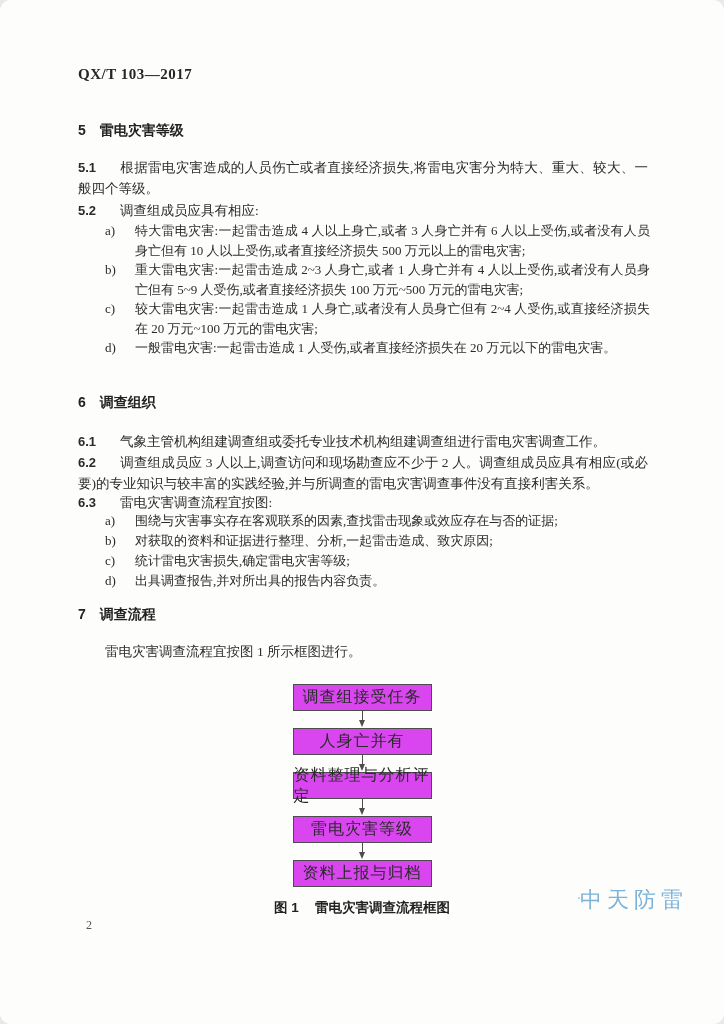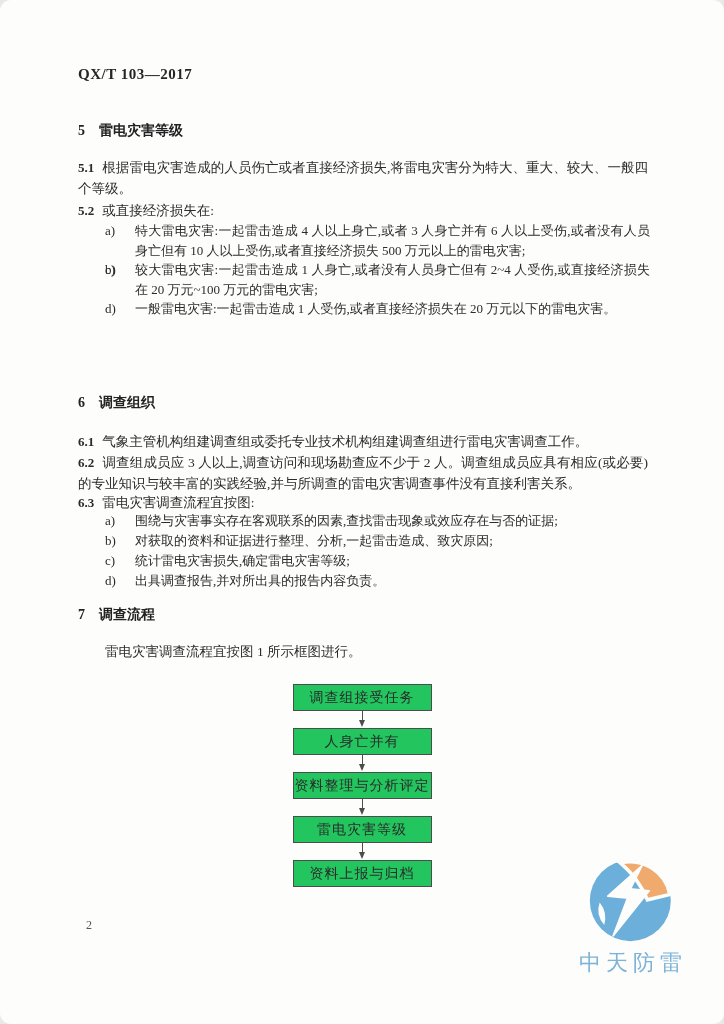--- a/index.html
+++ b/index.html
@@ -11,36 +11,36 @@
   }
   
   .doc-header{
     position:absolute;left:78px;top:66px;
     font-family:"Liberation Serif","DejaVu Serif",serif;
     font-weight:700;font-size:15px;letter-spacing:.5px;color:#262626;
   }
   
   .sec-heading{
     position:absolute;left:78px;
-    font-family:Liberation Serif, serif;
+    font-family:Liberation Sans, sans-serif;
     font-weight:700;font-size:14px;color:#222;
   }
   .sec-heading .sec-num{margin-right:14px;}
   #h-sec5{top:122px;}
   #h-sec6{top:394px;}
   #h-sec7{top:606px;}
   
   .para{
     position:absolute;left:78px;width:570px;
     font-size:13.5px;line-height:21px;color:#2b2b2b;
     text-align:justify;
   }
   .clause-num{
-    font-family:Liberation Serif, serif;
-    font-weight:700;font-size:13px;margin-right:8px;
+    font-family:Liberation Sans, sans-serif;
+    font-weight:700;font-size:13px;margin-right:24px;
   }
   #p-51{top:157px;}
   #p-52{top:200px;}
   #p-61{top:431px;}
   #p-62{top:452px;}
   #p-63{top:492px;}
   #p-7intro{top:641px;text-indent:2em;}
   
   .letter-list{position:absolute;left:78px;width:572px;font-size:13px;color:#2b2b2b;}
   #list-5{top:221px;line-height:19.5px;}
@@ -52,23 +52,23 @@
     position:absolute;left:78px;top:357px;width:570px;
     font-size:11.5px;line-height:16px;color:#2b2b2b;
   }
   .note-label{font-weight:700;font-family:"Liberation Sans","DejaVu Sans",sans-serif;}
   
   .flowchart{
     position:absolute;left:0;top:684px;width:724px;
     display:flex;flex-direction:column;align-items:center;
   }
   .fc-box{
-    width:137px;height:25px;border:1px solid #4c4c4c;background:#22c55e;
+    width:137px;height:25px;border:1px solid #4c4c4c;background:#d946ef;
     display:flex;align-items:center;justify-content:center;
-    font-size:14px;color:#2b2b2b;letter-spacing:1px;
+    font-size:16px;color:#2b2b2b;letter-spacing:1px;
   }
   .fc-arrow{position:relative;width:12px;height:17px;}
   .fc-arrow::before{
     content:"";position:absolute;left:50%;top:0;width:1px;height:11px;background:#4c4c4c;
   }
   .fc-arrow::after{
     content:"";position:absolute;top:9px;left:50%;transform:translateX(-50%);
     border:3.5px solid transparent;border-top:7px solid #4c4c4c;border-bottom:none;
   }
   .fig-caption{
@@ -78,21 +78,21 @@
   }
   .fig-caption .cap-label{margin-right:16px;}
   
   .page-number{
     position:absolute;left:86px;top:918px;
     font-size:12px;color:#555;
   }
   
   .watermark{
     position:absolute;left:578px;top:852px;width:110px;
-    display:flex;flex-direction:column;align-items:center;
+    display:flex;flex-direction:row;align-items:center;
     pointer-events:none;
   }
   .wm-logo{width:90px;height:92px;opacity:.92;}
   .wm-text{
     margin-top:4px;
     font-family:"Liberation Sans","DejaVu Sans",sans-serif;
     font-size:22px;letter-spacing:5px;color:#7cb3d8;white-space:nowrap;
   }
 </style>
 </head>
@@ -104,30 +104,31 @@
 
   <div class="sec-heading" id="h-sec5">
     <span class="sec-num">5</span><span>雷电灾害等级</span>
   </div>
 
   <div class="para" id="p-51">
     <span class="clause-num">5.1</span><span>根据雷电灾害造成的人员伤亡或者直接经济损失,将雷电灾害分为特大、重大、较大、一般四个等级。</span>
   </div>
 
   <div class="para" id="p-52">
-    <span class="clause-num">5.2</span><span>或直接经济损失在:</span>
+    <span class="clause-num">5.2</span><span>调查组成员应具有相应:</span>
   </div>
 
   <div class="letter-list" id="list-5">
     <div class="li">
       <span class="li-marker">a)</span>
       <span>特大雷电灾害:一起雷击造成 4 人以上身亡,或者 3 人身亡并有 6 人以上受伤,或者没有人员身亡但有 10 人以上受伤,或者直接经济损失 500 万元以上的雷电灾害;</span>
     </div>
     <div class="li">
       <span class="li-marker">b)</span>
+      <span>重大雷电灾害:一起雷击造成 2~3 人身亡,或者 1 人身亡并有 4 人以上受伤,或者没有人员身亡但有 5~9 人受伤,或者直接经济损失 100 万元~500 万元的雷电灾害;</span>
     </div>
     <div class="li">
       <span class="li-marker">c)</span>
       <span>较大雷电灾害:一起雷击造成 1 人身亡,或者没有人员身亡但有 2~4 人受伤,或直接经济损失在 20 万元~100 万元的雷电灾害;</span>
     </div>
     <div class="li">
       <span class="li-marker">d)</span>
       <span>一般雷电灾害:一起雷击造成 1 人受伤,或者直接经济损失在 20 万元以下的雷电灾害。</span>
     </div>
   </div>
@@ -181,20 +182,23 @@
     <div class="fc-arrow"></div>
     <div class="fc-box">人身亡并有</div>
     <div class="fc-arrow"></div>
     <div class="fc-box">资料整理与分析评定</div>
     <div class="fc-arrow"></div>
     <div class="fc-box">雷电灾害等级</div>
     <div class="fc-arrow"></div>
     <div class="fc-box">资料上报与归档</div>
   </div>
 
+  <div class="fig-caption">
+    <span class="cap-label">图 1</span><span>雷电灾害调查流程框图</span>
+  </div>
 
   <div class="page-number">2</div>
 
   <div class="watermark">
     <svg class="wm-logo" viewBox="0 0 100 100" aria-hidden="true">
 
       <circle cx="47" cy="53" r="45" fill="#5fa9d8"></circle>
 
       <path d="M 36,11 A 45,45 0 0 1 91,46 L 66,52 Q 56,28 36,11 Z" stroke="#fdfdfc" stroke-width="4" fill="#efa361"></path>
 

